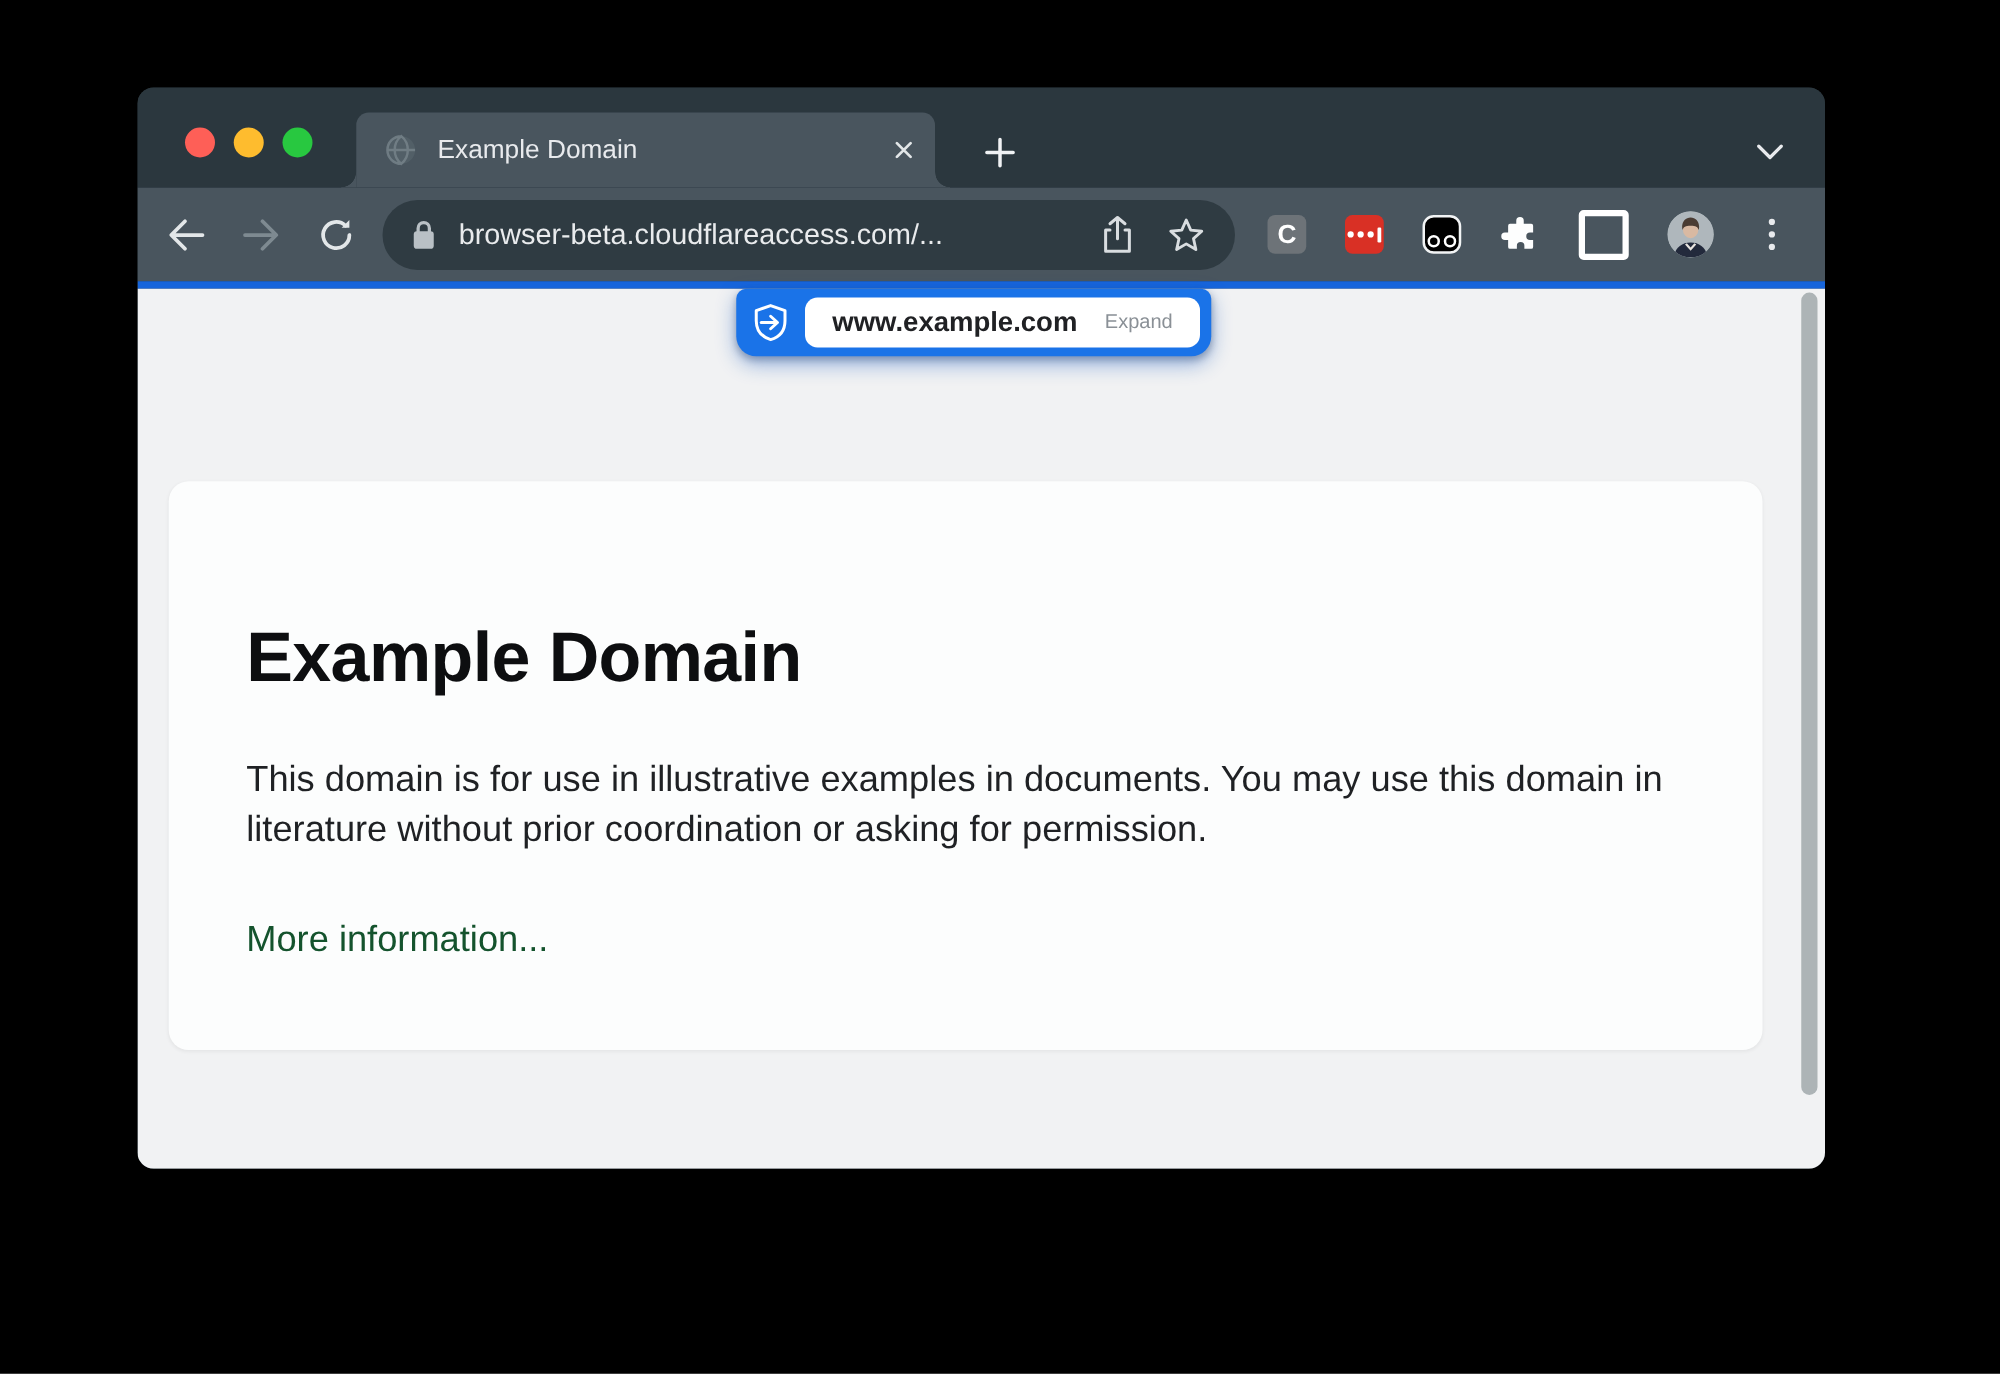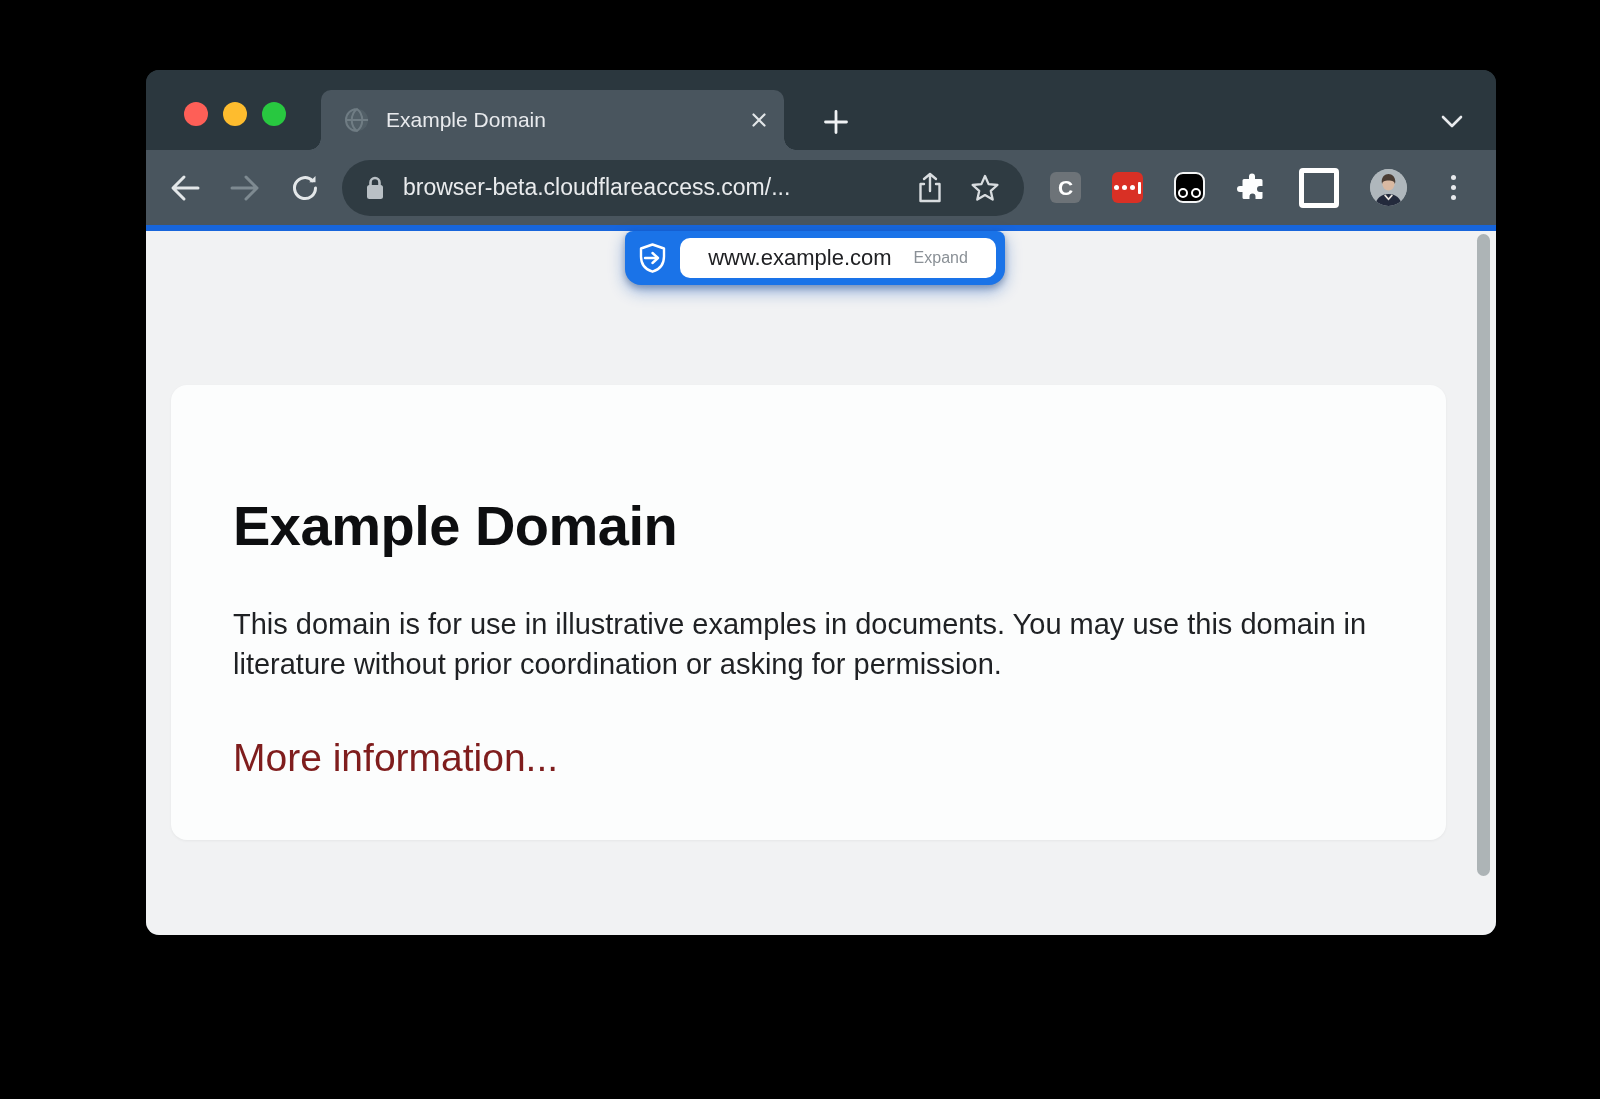--- a/index.html
+++ b/index.html
@@ -4,21 +4,20 @@
 <style>
   html,body{margin:0;padding:0;}
   body{
     width:1600px;height:1099px;position:relative;background:#000;
     font-family:"Liberation Sans", sans-serif;overflow:hidden;
   }
   .window{
     position:absolute;left:110px;top:70px;width:1350px;height:865px;
     border-radius:13px;overflow:hidden;background:#2B373E;
     box-shadow:0 25px 70px rgba(0,0,0,.65);
-    margin-left:36px;
   }
   
   .titlebar{height:80px;background:#2B373E;position:relative;}
   .traffic{position:absolute;left:38px;top:103px;display:flex;gap:15px;top:32px;}
   .light{width:24px;height:24px;border-radius:50%;cursor:default;}
   .tab{
     position:absolute;left:175px;top:20px;width:463px;height:60px;
     background:#49555E;border-radius:10px 10px 0 0;
     display:flex;align-items:center;padding:0 16px 0 22px;box-sizing:border-box;
   }
@@ -56,30 +55,30 @@
   
   .content{position:relative;height:704px;background:#F1F2F3;}
   .iso-pill{
     position:absolute;left:479px;top:0;width:380px;height:54px;background:#1A73E8;
     border-radius:8px 8px 16px 16px;display:flex;align-items:center;
     padding:0 9px 0 0;box-sizing:border-box;cursor:pointer;
     box-shadow:0 6px 16px rgba(21,87,194,.45),0 3px 6px rgba(0,0,0,.25);
   }
   .pill-shield{width:55px;display:flex;align-items:center;justify-content:center;flex:none;}
   .pill-inner{flex:1;height:40px;background:#fff;border-radius:10px;display:flex;align-items:center;justify-content:center;gap:22px;}
-  .pill-domain{font-size:22px;color:#202124;}
+  .pill-domain{font-size:22px;color:#202124;font-weight:bold;}
   .pill-expand{font-size:16px;color:#8A9096;}
   .card{
     position:absolute;left:25px;top:154px;width:1275px;height:455px;background:#FCFDFD;
     border-radius:16px;padding:108px 62px 0;box-sizing:border-box;
     box-shadow:0 1px 3px rgba(0,0,0,.05);
   }
   .page-heading{margin:0 0 46px 0;font-size:56px;font-weight:bold;color:#0D0E10;letter-spacing:-0.5px;}
   .page-para{margin:0 0 52px 0;font-size:29px;line-height:40px;color:#1F2124;max-width:1160px;}
-  .page-link{font-size:39px;color:#7f1d1d;text-decoration:none;cursor:pointer;}
+  .page-link{font-size:29px;color:#14532d;text-decoration:none;cursor:pointer;}
   .scroll-thumb{position:absolute;right:6px;top:3px;width:13px;height:642px;border-radius:7px;background:#ADB4B6;cursor:grab;}
   svg{display:block;}
 </style>
 </head>
 <body>
 
 <div class="window">
 
   <div class="titlebar">
     <div class="traffic">

